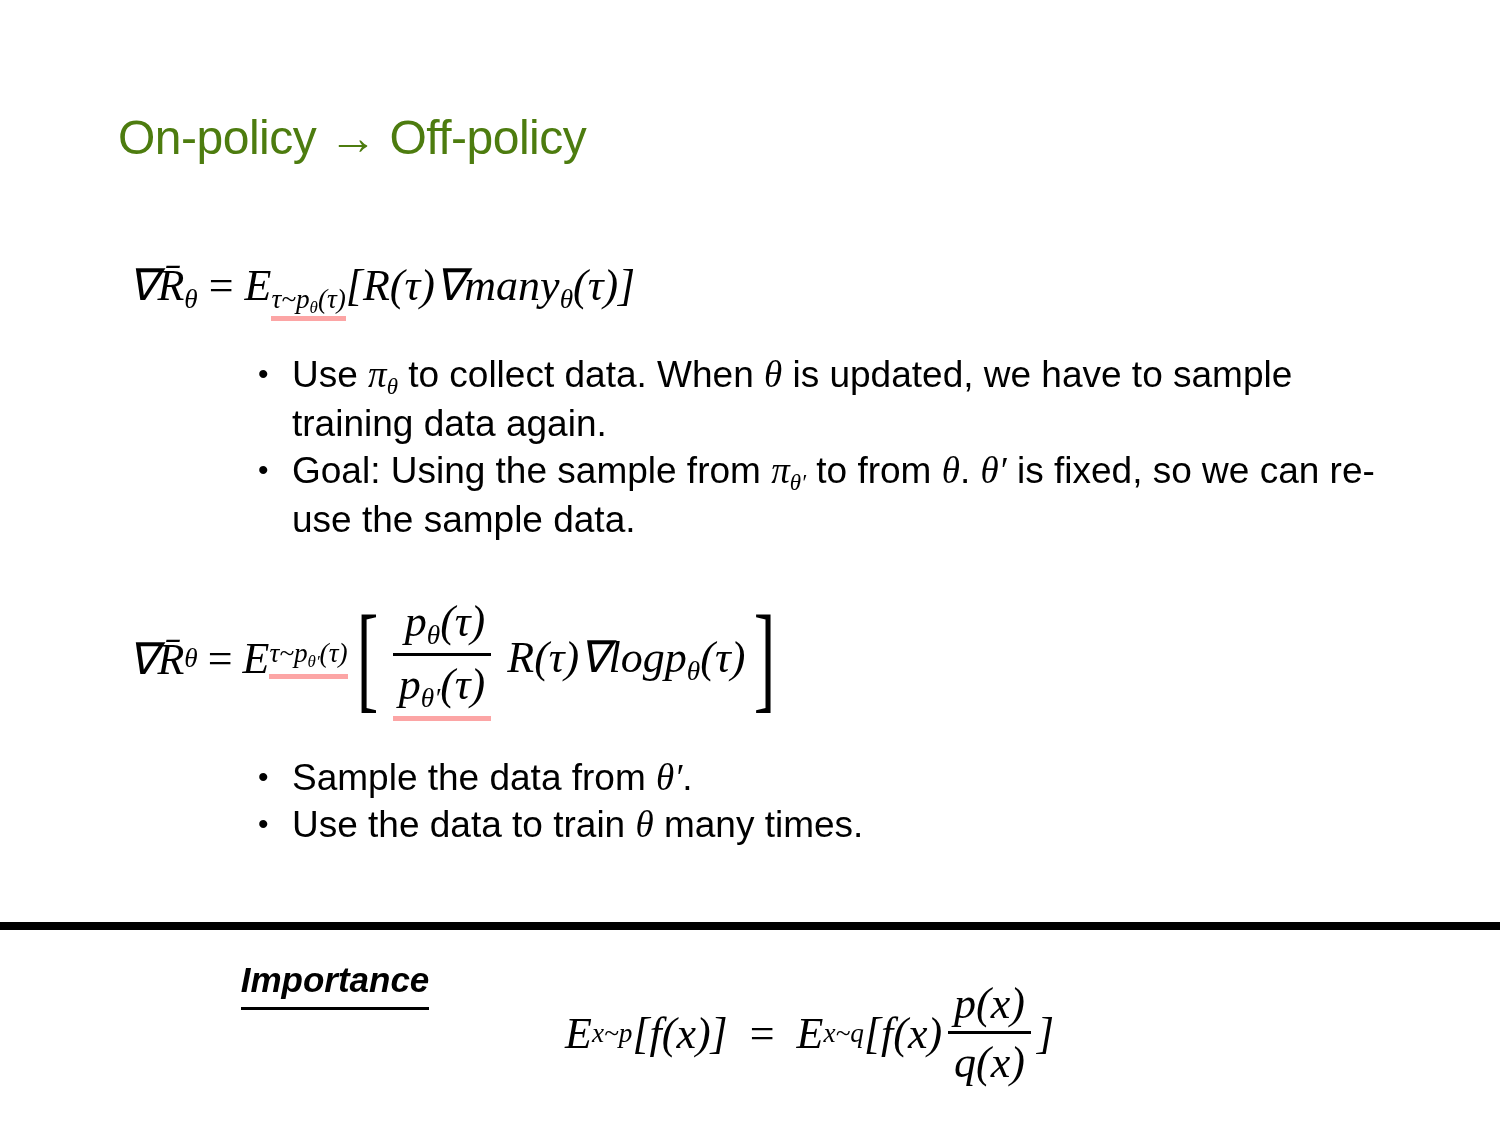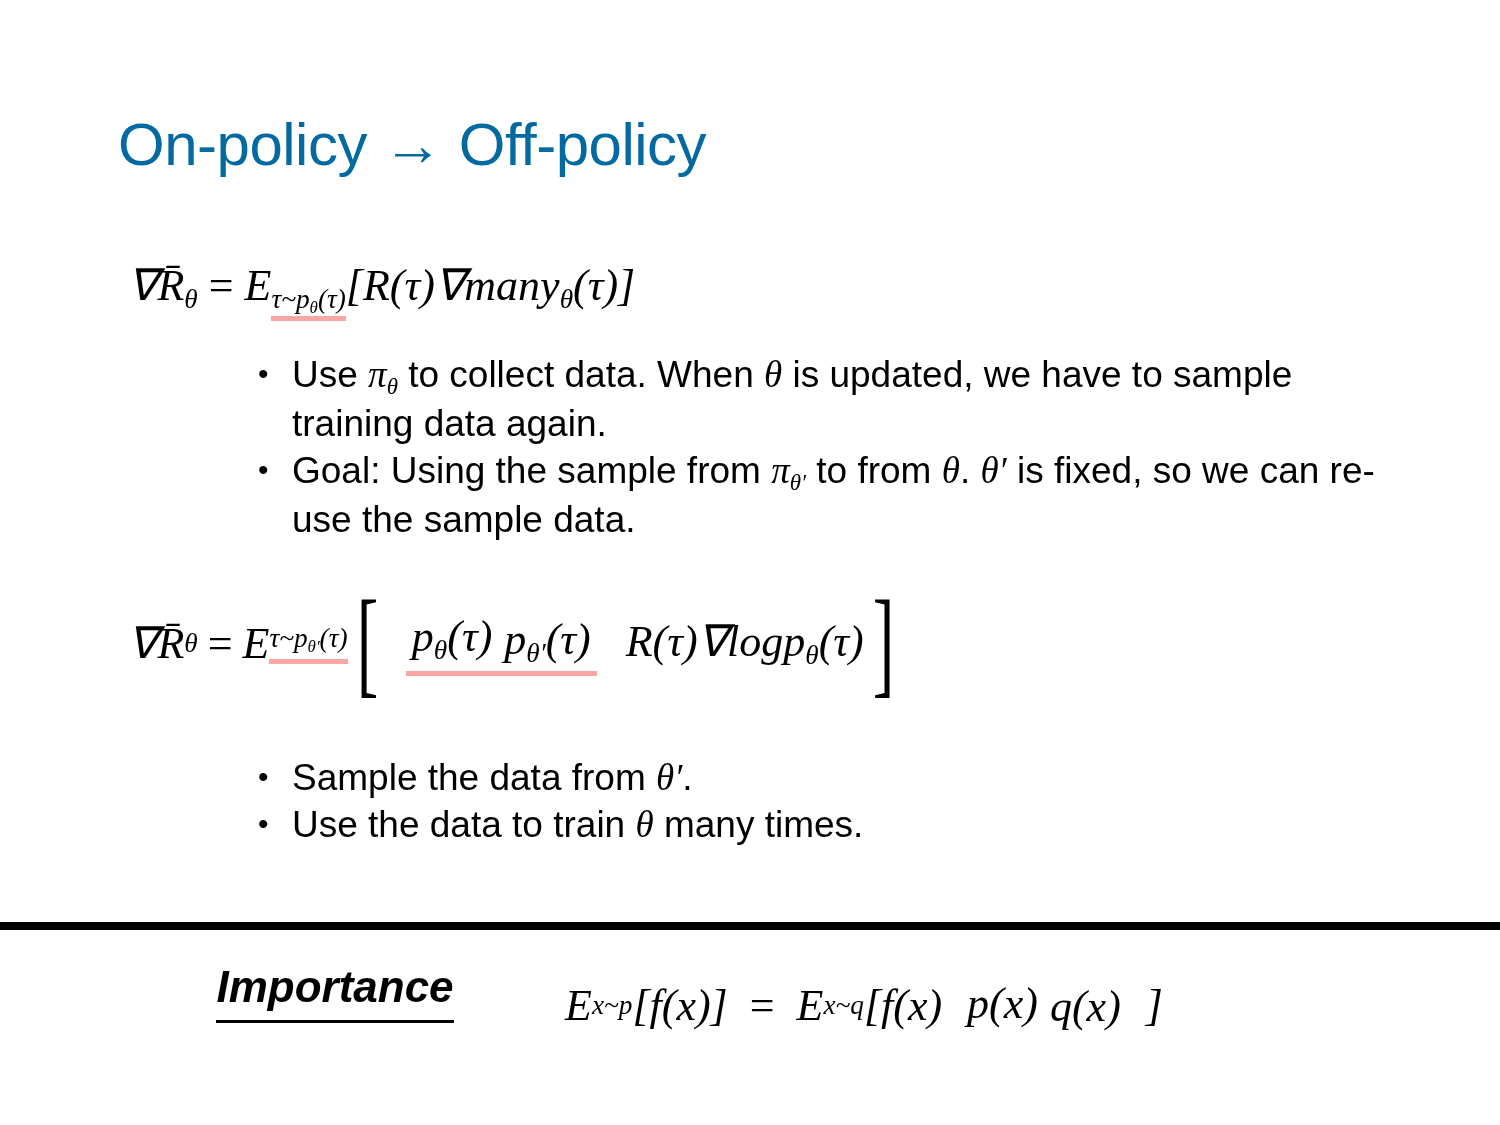--- a/index.html
+++ b/index.html
@@ -18,24 +18,24 @@
   .slide {
     position: absolute;
     left: 0; top: 0;
     width: 1500px;
     height: 1125px;
   }
   .title {
     position: absolute;
     left: 118px;
     top: 110px;
-    font-size: 60px;
+    font-size: 48px;
     font-weight: 400;
     letter-spacing: -0.5px;
-    color: #0369a1;
+    color: #4d7c0f;
     white-space: nowrap;
   }
 
   
   .math {
     font-family: "Liberation Serif", serif;
     font-style: italic;
     color: #000;
   }
   .math .up { font-style: normal; }
@@ -102,24 +102,24 @@
   .brk {
     font-size: 118px;
     line-height: 0.8;
     font-family: "Liberation Serif", serif;
     font-weight: 300;
     transform: scaleX(0.55);
     display: inline-block;
   }
   .frac {
     display: inline-flex;
-    flex-direction: row;
-    align-items: flex-start;
+    flex-direction: column;
+    align-items: flex-end;
     vertical-align: middle;
-    margin: 0 19px;
+    margin: 0 6px;
   }
   .frac .num { padding: 0 6px 2px; }
   .frac .den { padding: 3px 6px 0; }
   .frac .bar {
     width: 100%;
     height: 3px;
     background: #000;
   }
 
   
@@ -132,21 +132,21 @@
     background: #000;
   }
 
   
   .imp-label {
     position: absolute;
     left: 190px;
     top: 955px;
     width: 290px;
     text-align: center;
-    font-size: 44px;
+    font-size: 35px;
     font-weight: bold;
     font-style: italic;
     line-height: 1.45;
   }
   .imp-label .l1, .imp-label .l2 {
     display: inline-block;
     border-bottom: 3px solid #000;
     padding-bottom: 1px;
   }
   .imp-eq {

